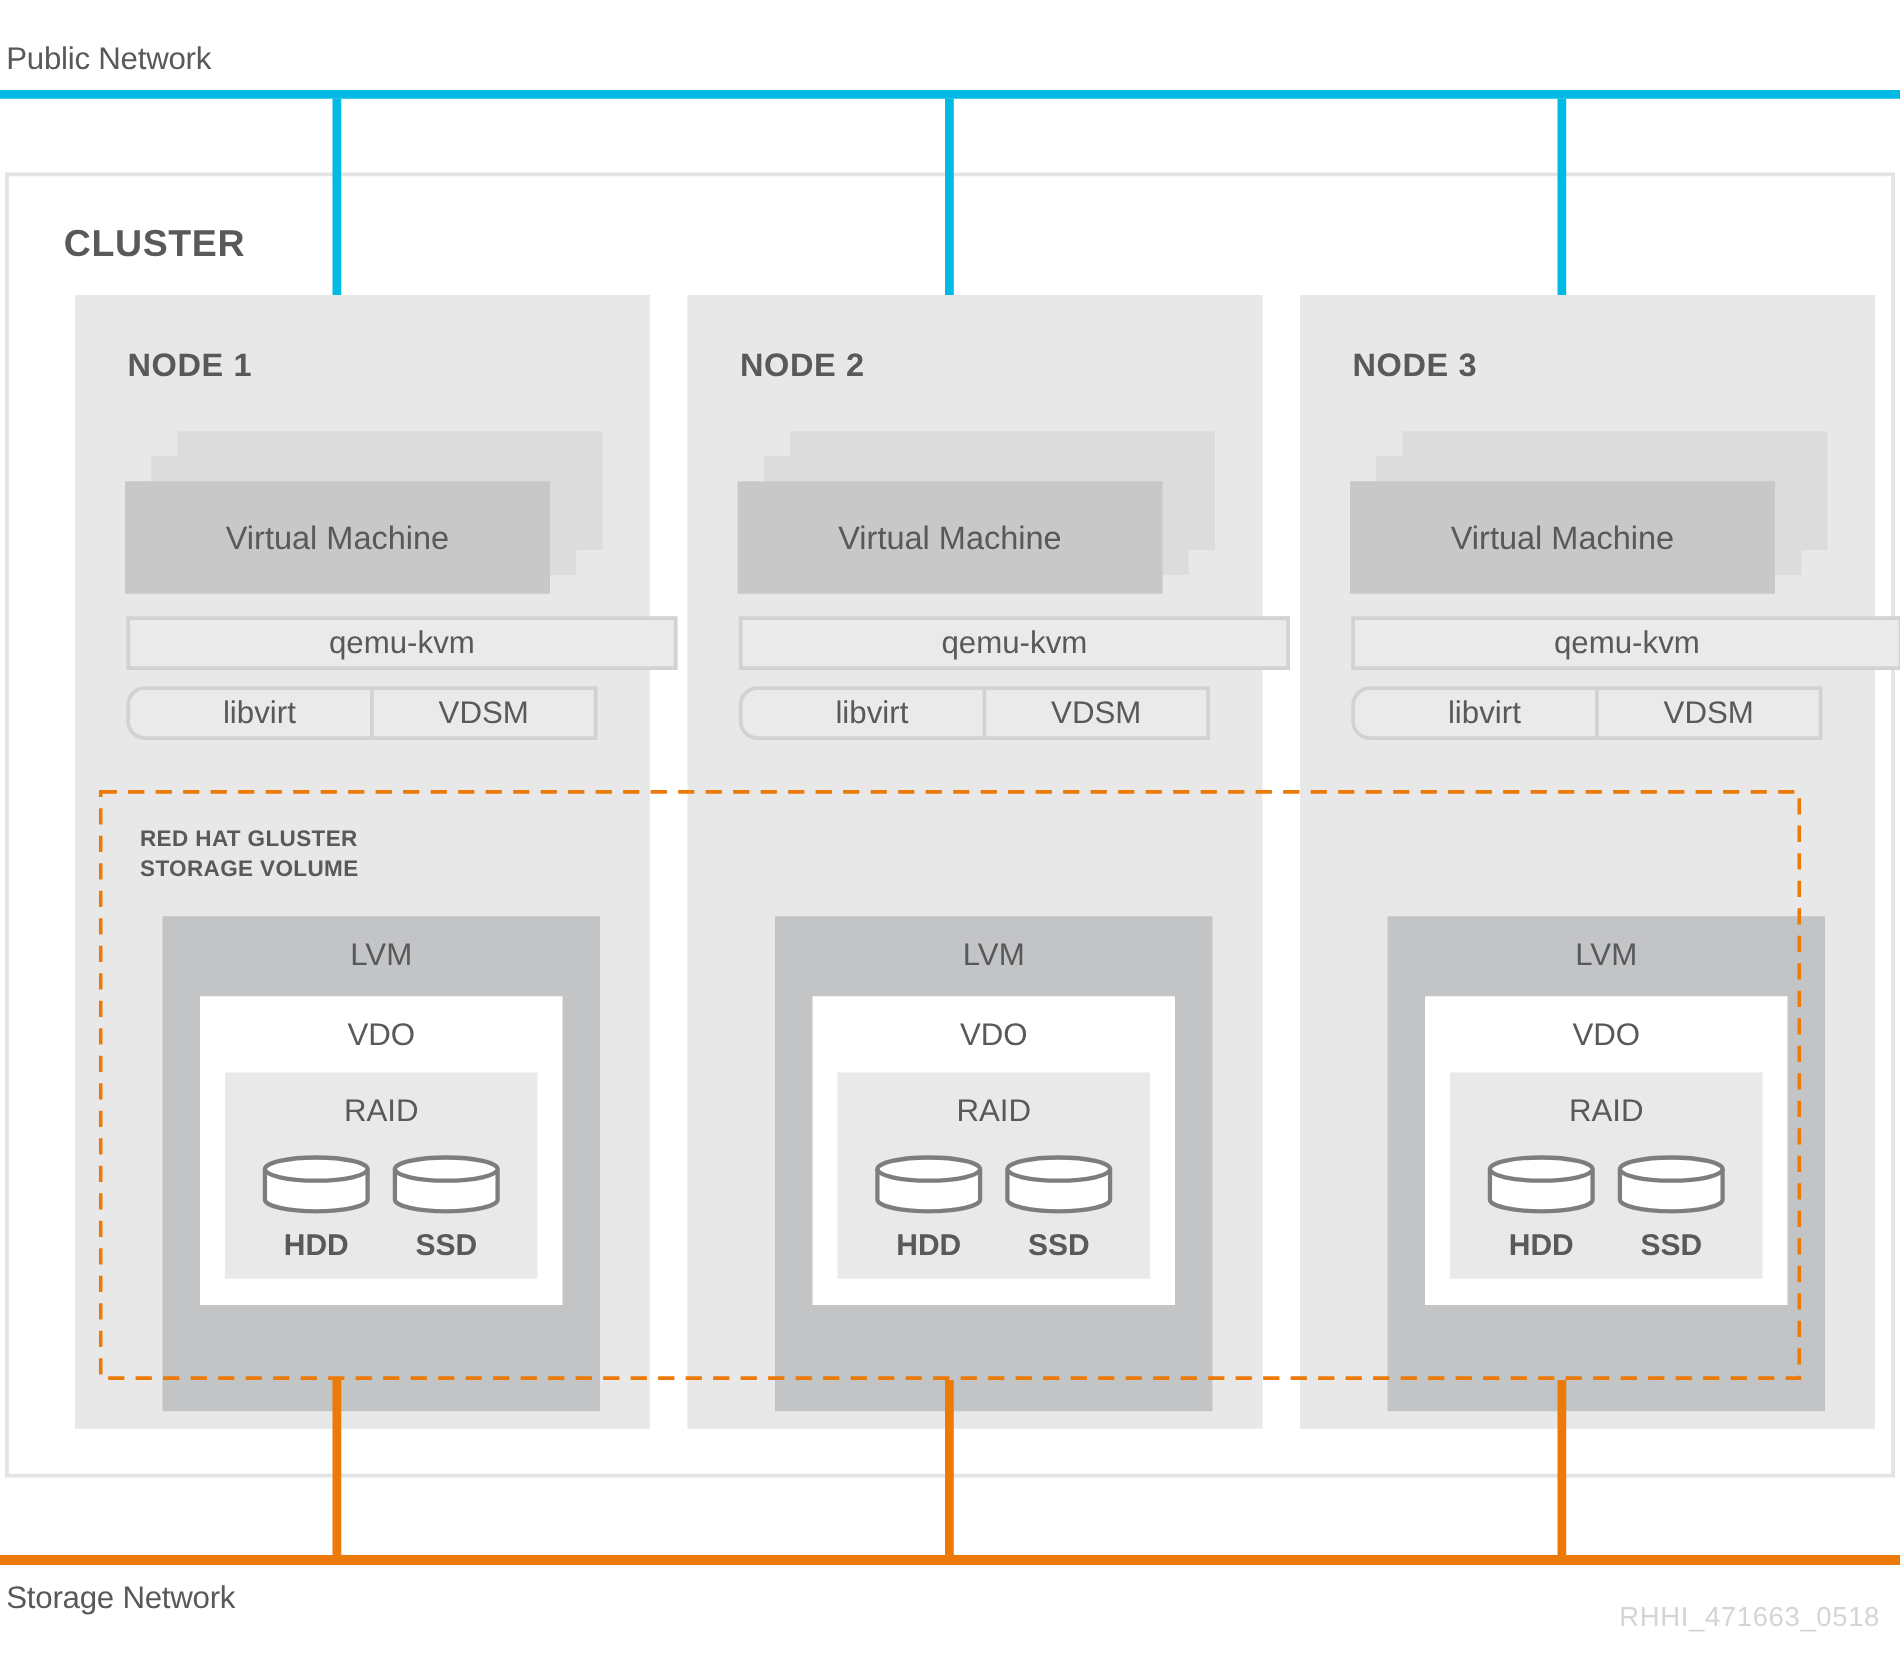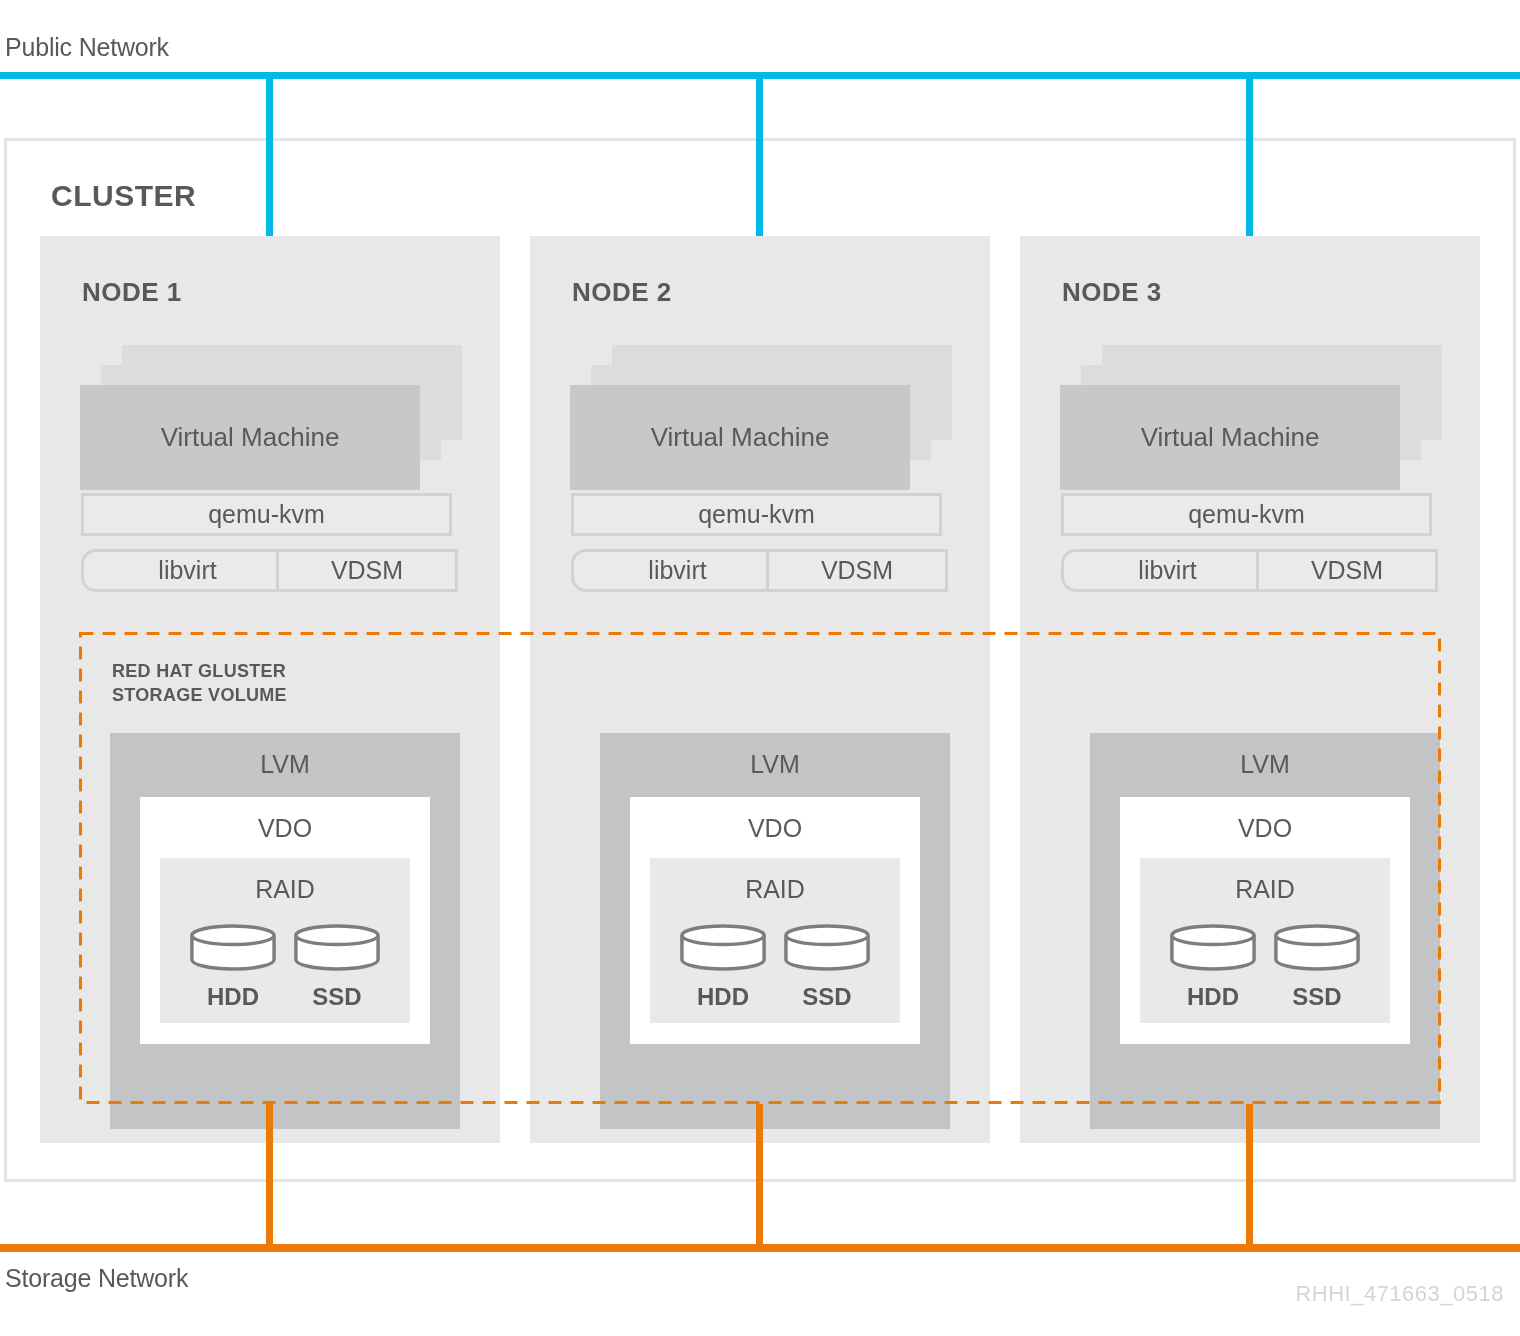--- a/index.html
+++ b/index.html
@@ -12,35 +12,35 @@
   .hline.orange { top:1244px; height:8px; background:var(--storage-network); }
   .vline { position:absolute; width:7px; }
   .vline.cyan { top:79px; height:157px; background:var(--public-network); z-index:6; }
   .vline.orange { top:1104px; height:141px; background:var(--storage-network); z-index:6; }
 
   .cluster { position:absolute; left:4px; top:138px; width:1512px; height:1044px;
              border:3px solid var(--cluster-border); background:#fff; box-sizing:border-box; }
   .cluster-title { position:absolute; left:44px; top:38px; font-size:30px; font-weight:bold;
                    letter-spacing:0.5px; color:var(--text); }
 
-  .node { position:absolute; top:236px; width:460px; height:907px; background:var(--node-bg); z-index:2; }
+  .node { position:absolute; top:236px; width:460px; height:907px; background:var(--node-bg); z-index:2;margin-left:20px; }
   .node-title { position:absolute; left:42px; top:41px; font-size:26px; font-weight:bold;
                 letter-spacing:0.5px; color:var(--text); }
 
   .vm-layer { position:absolute; width:340px; height:95px; background:var(--vm-back); }
   .vm-back { left:82px; top:109px; }
   .vm-mid  { left:61px; top:129px; }
-  .vm-front { position:absolute; left:40px; top:149px; width:340px; height:105px;
+  .vm-front { position:absolute; left:40px; top:149px; width:340px; height:90px;
               background:var(--vm-front); display:flex; align-items:center; justify-content:center;
               font-size:26px; color:var(--text); }
 
   .pill { position:absolute; background:var(--box-fill); border:3px solid var(--box-border);
           box-sizing:border-box; display:flex; align-items:center; justify-content:center;
           font-size:25px; color:var(--text); }
-  .qemu    { left:41px; top:257px; width:371px; height:43px; }
+  .qemu    { left:41px; top:257px; width:441px; height:43px; }
   .libvirt { left:41px; top:313px; width:213px; height:43px;border-radius:15px; }
   .vdsm    { left:236px; top:313px; width:182px; height:43px; }
 
   .lvm  { position:absolute; left:70px; top:497px; width:350px; height:396px; background:var(--lvm-bg); }
   .vdo  { position:absolute; left:30px; top:64px; width:290px; height:247px; background:var(--vdo-bg); }
   .raid { position:absolute; left:20px; top:61px; width:250px; height:165px; background:var(--raid-bg); }
   .band-label { padding-top:17px; text-align:center; font-size:25px; color:var(--text); }
 
   .disks { position:absolute; left:0; top:66px; width:100%; display:flex;
            justify-content:center; gap:16px;font-weight:bold; }

